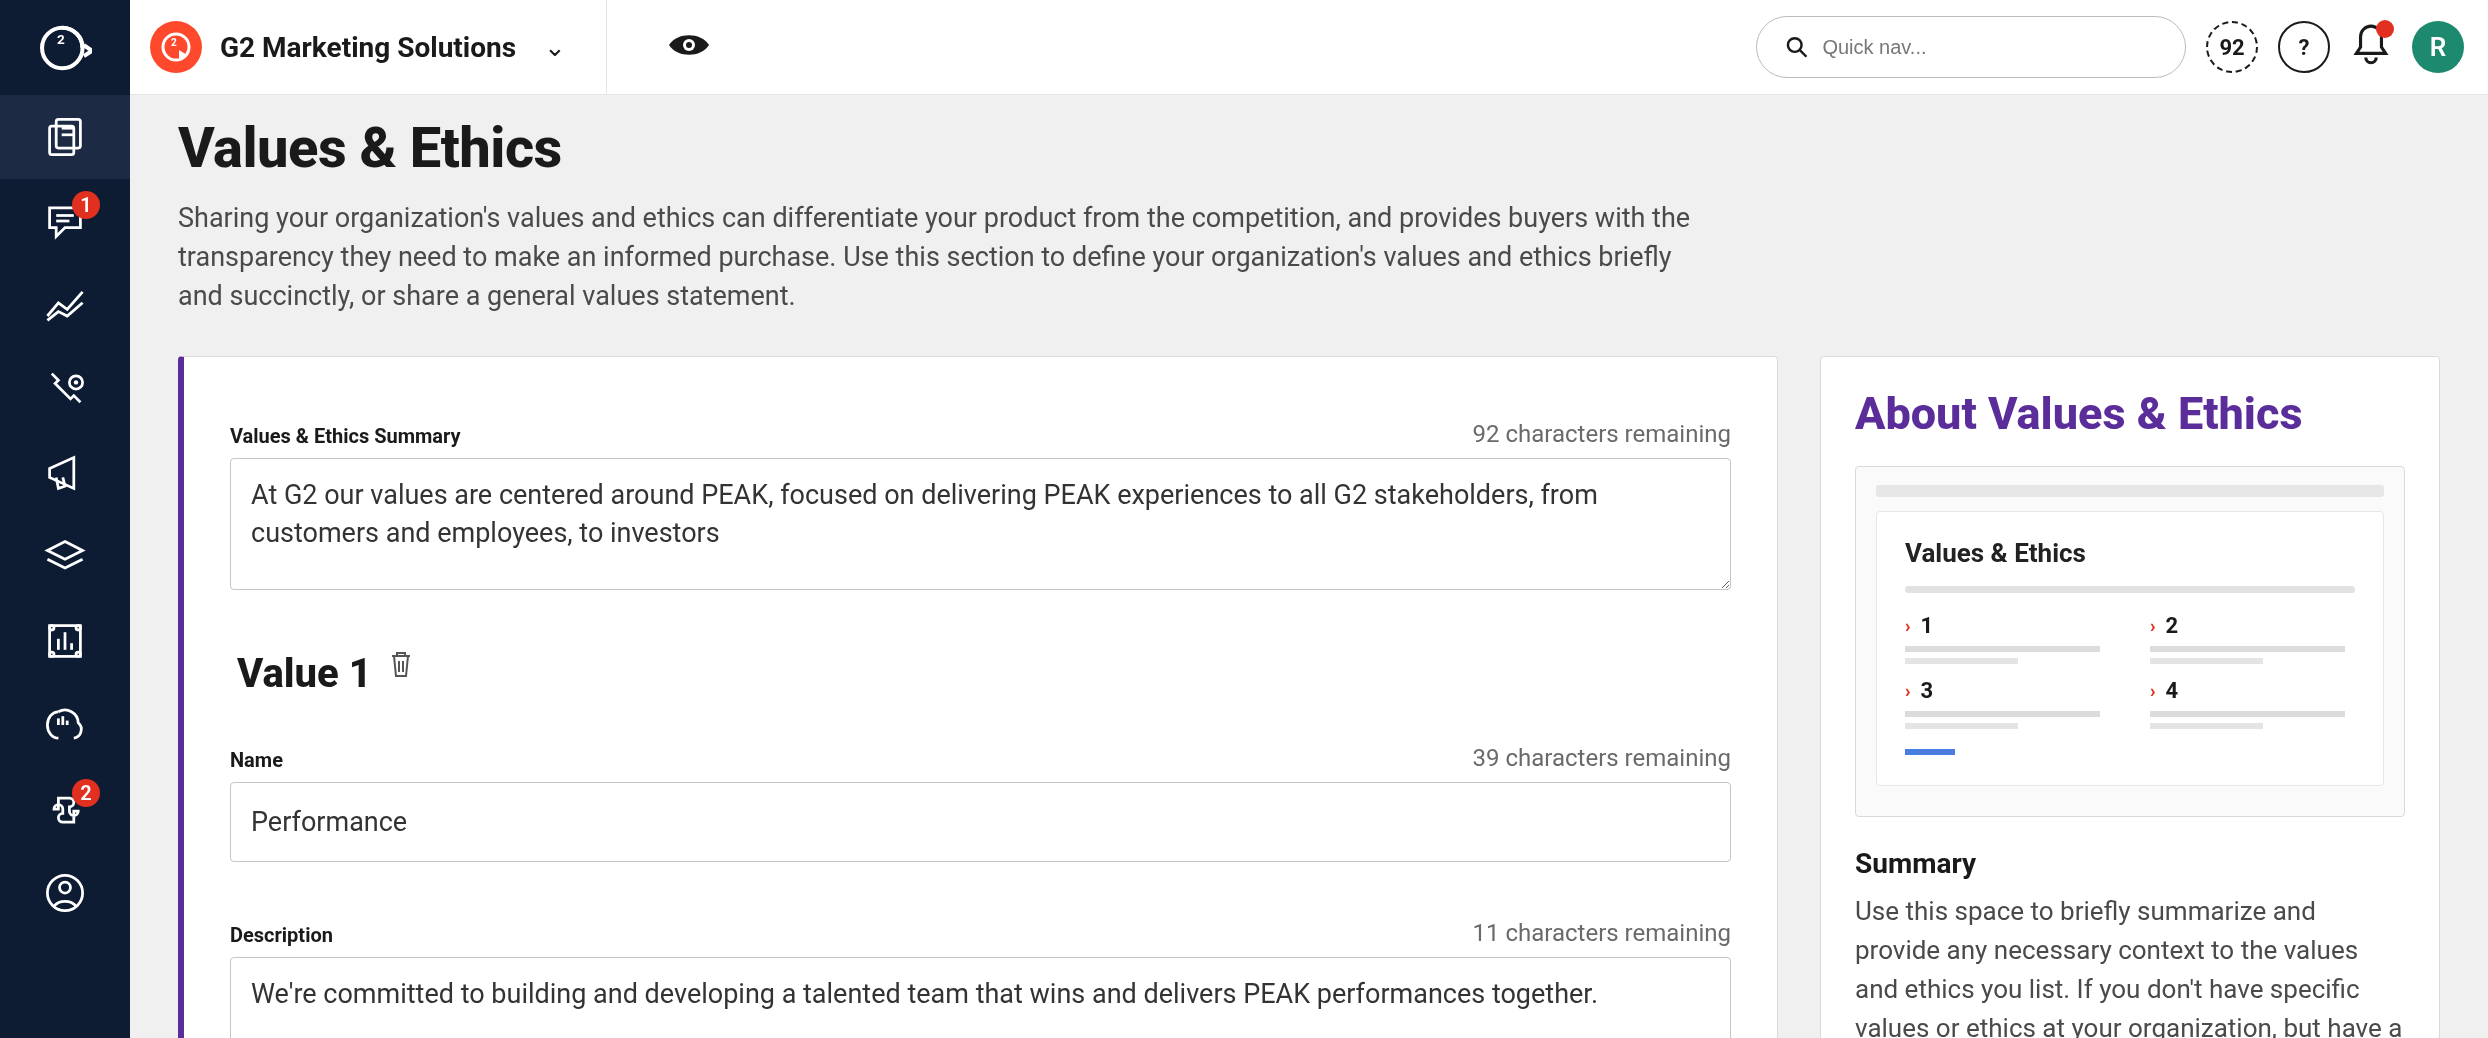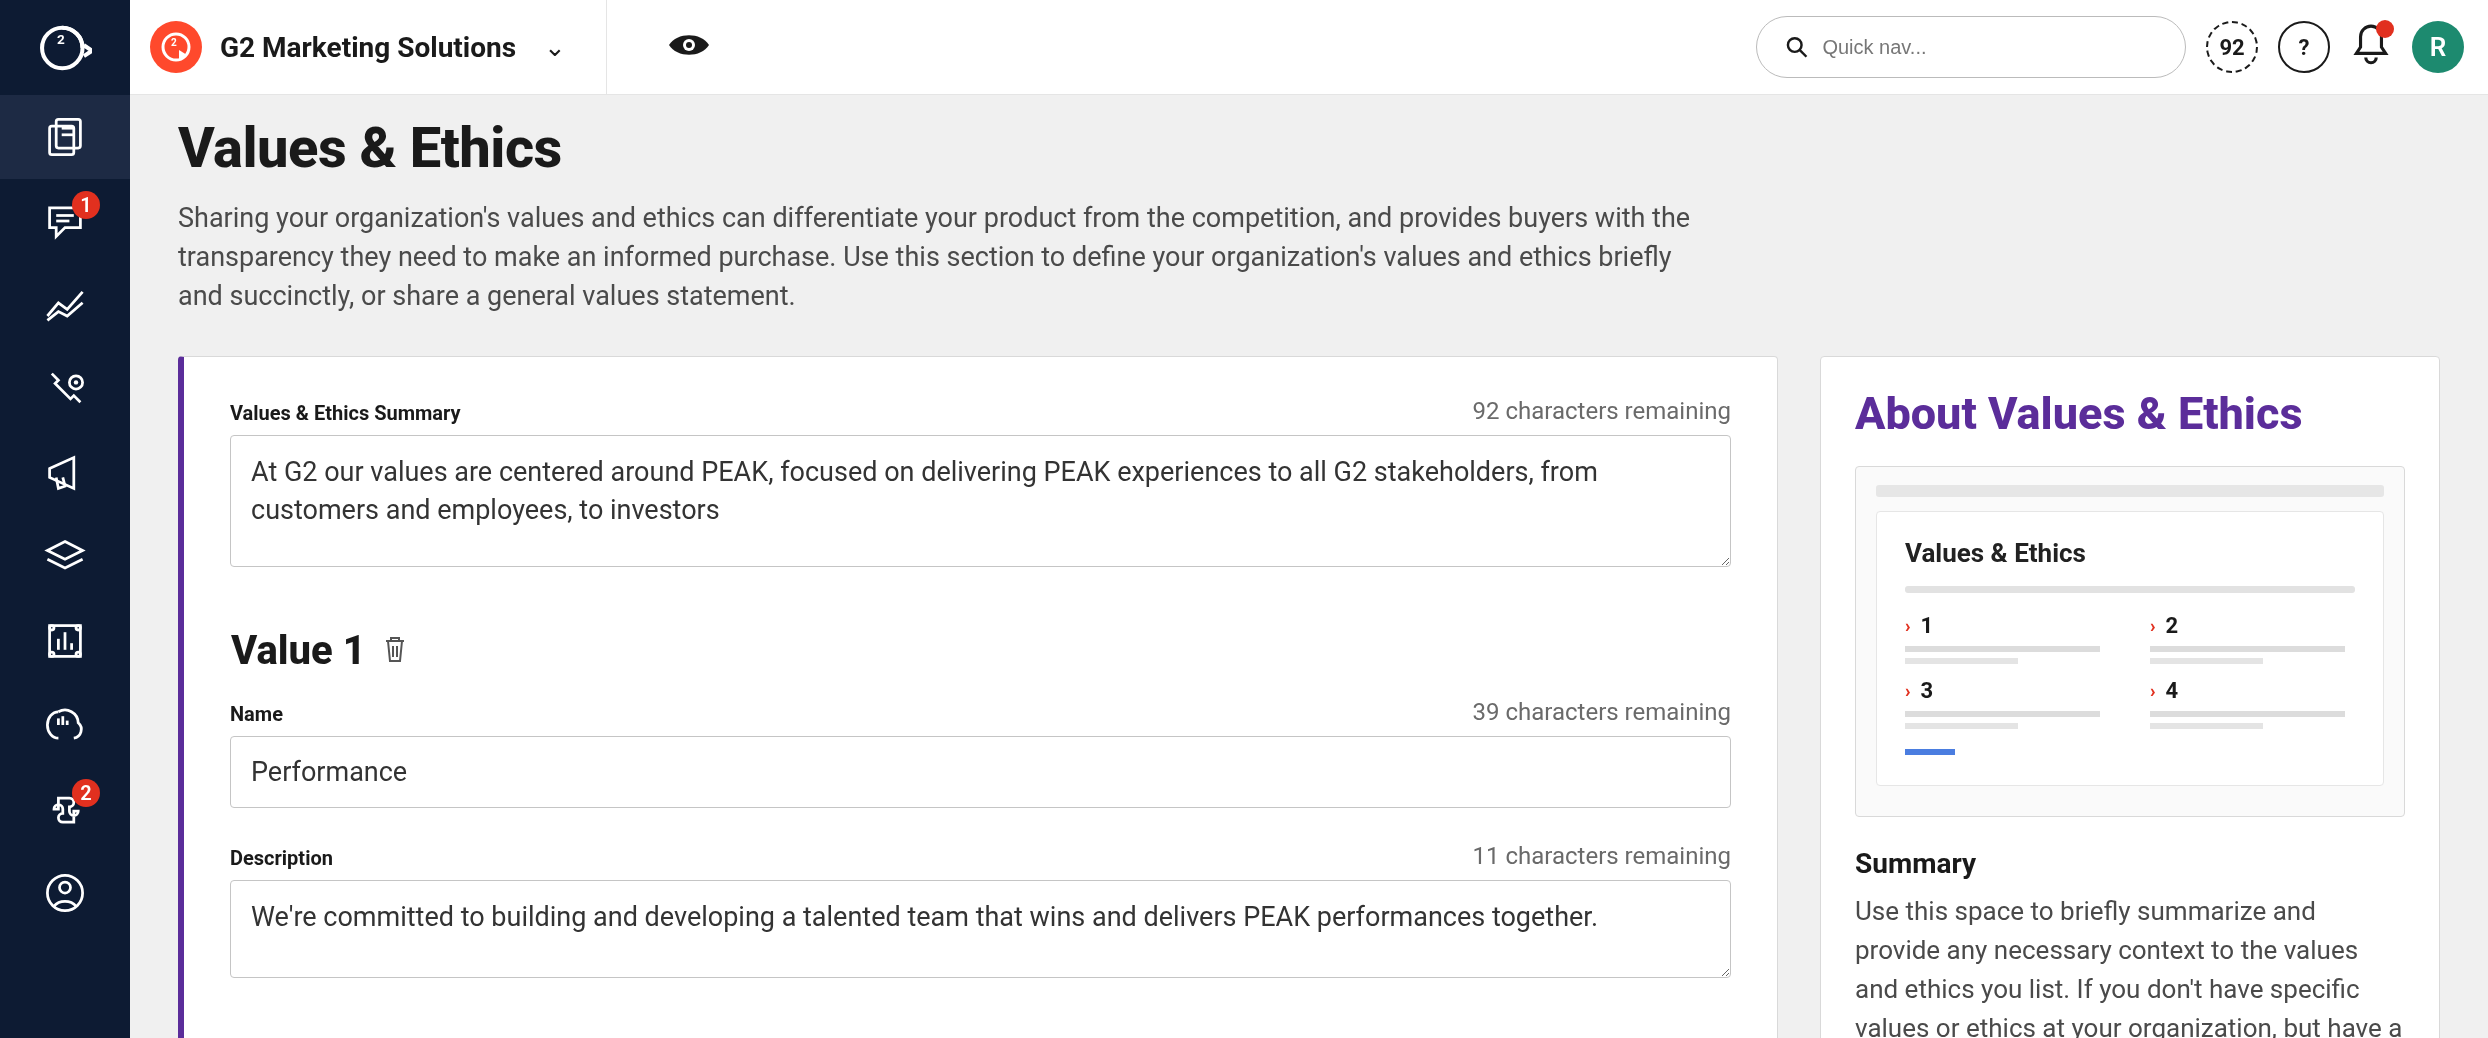--- a/index.html
+++ b/index.html
@@ -115,35 +115,35 @@
   .columns { display:flex; gap:42px; margin-top:40px; align-items:flex-start;}
   .form-panel {
     flex:1; background:#fff;
     border:1px solid #d9d9d9;
     border-left:6px solid #5b2d9a;
     border-radius:4px;
     padding:40px 46px 60px 46px;
   }
   .field-row { display:flex; justify-content:space-between; align-items:flex-end; margin-bottom:10px;}
   .field-label { font-size:20px; font-weight:700; color:#1a1a1a;}
-  .field-hint  { font-size:24px; color:#6a6a6a; }
+  .field-hint  { font-size:24px; color:#6a6a6a;margin-top:23px; }
   textarea.field, input.field {
     width:100%;
     border:1px solid #c5c5c5; border-radius:4px;
     font-size:27px; font-family:inherit; color:#333;
     padding:18px 20px; resize:vertical;
     line-height:1.4;
   }
   textarea.summary { height:132px; }
   textarea.desc    { height:98px; }
-  input.field { height:72px; }
+  input.field { height:80px; }
 
   .value-heading {
-    display:flex; align-items:center; gap:17px;
-    margin:56px 0 24px 1px;
+    display:flex; align-items:flex-start; gap:17px;
+    margin:56px 0 24px 7px;
   }
   .value-heading h2 { font-size:40px; font-weight:800; }
   .trash-btn { cursor:pointer; }
 
   .field-block { margin-bottom:34px; }
 
   
   .about-panel {
     width:620px; background:#fff;
     border:1px solid #d9d9d9; border-radius:4px;

